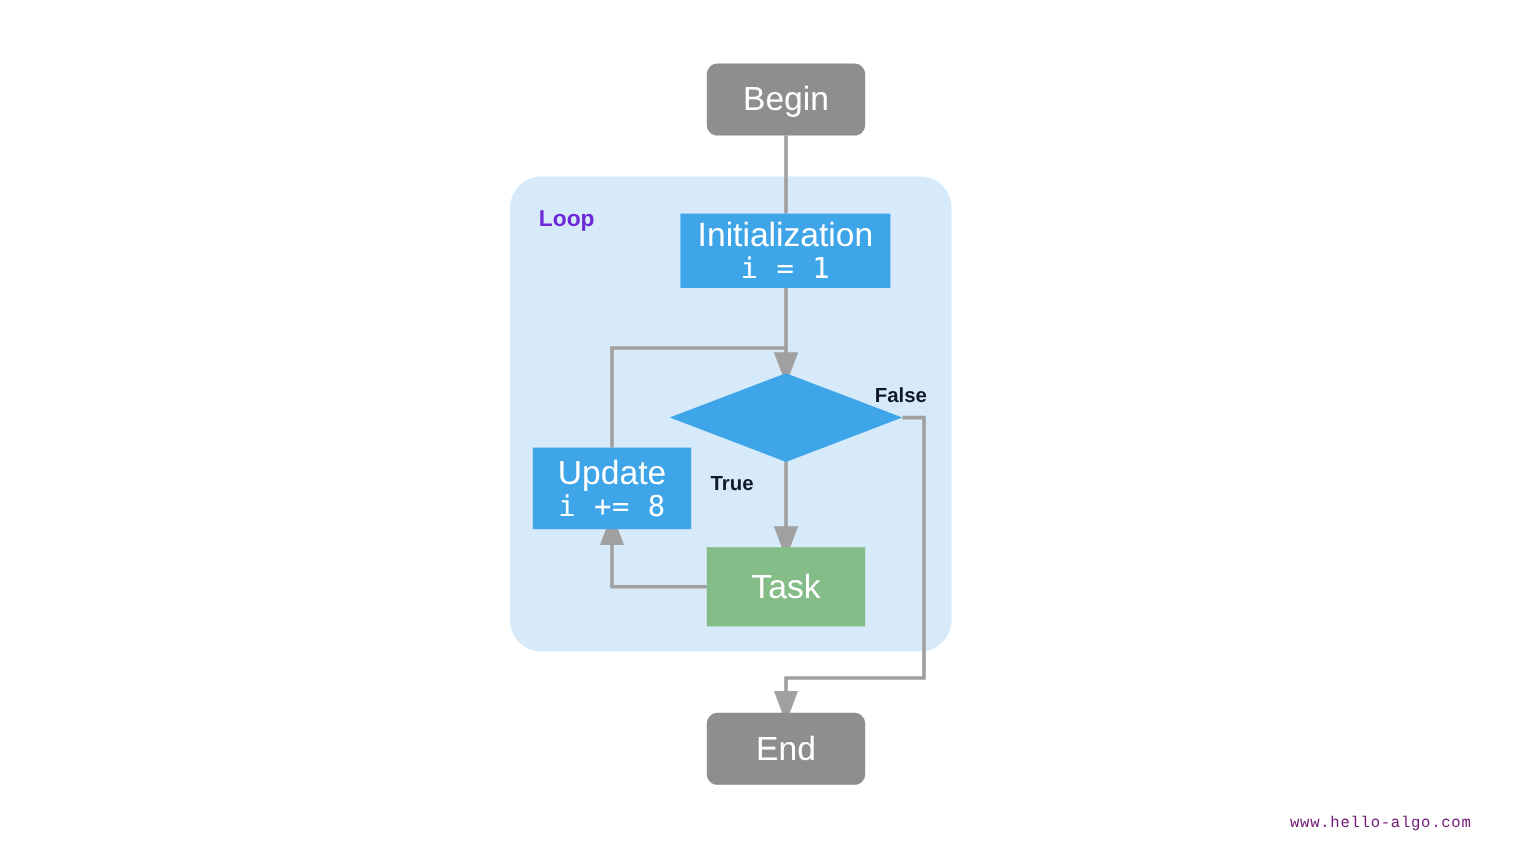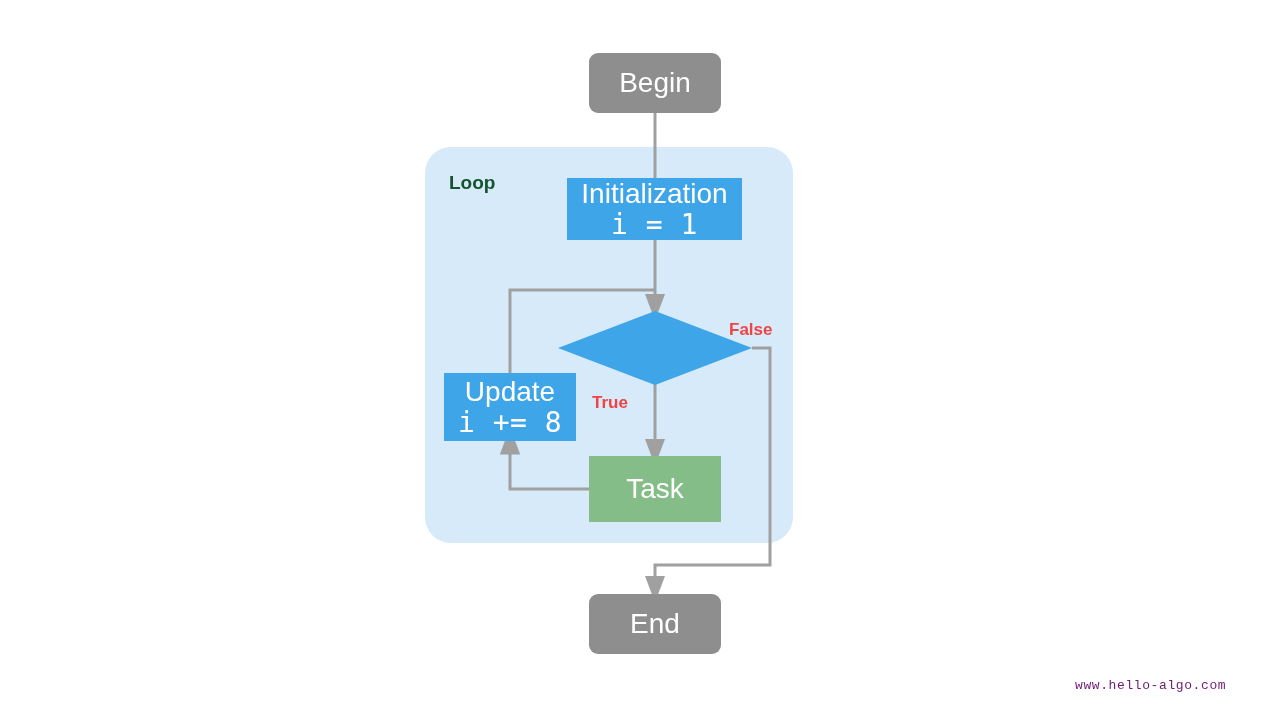--- a/index.html
+++ b/index.html
@@ -38,40 +38,40 @@
   }
   .node-title {
     font-family: "Liberation Sans", sans-serif;
     font-size: 28px;
     font-weight: 400;
     color: #ffffff;
     white-space: nowrap;
   }
   .node-code {
     font-family: "DejaVu Sans Mono", monospace;
-    font-size: 28px;
+    font-size: 24px;
     font-weight: 400;
     color: #ffffff;
     white-space: nowrap;
     letter-spacing: 0.5px;
   }
   .edge-label {
     position: absolute;
     font-family: "Liberation Sans", sans-serif;
     font-size: 17px;
     font-weight: bold;
-    color: #ef4444;
+    color: #0f172a;
     white-space: nowrap;
   }
   .group-label {
     position: absolute;
     font-family: "Liberation Sans", sans-serif;
     font-size: 19px;
     font-weight: bold;
-    color: #14532d;
+    color: #6d28d9;
     white-space: nowrap;
   }
   .watermark {
     position: absolute;
     font-family: Liberation Mono, monospace;
     font-size: 13px;
     color: #701a75;
     letter-spacing: 0.6px;
     white-space: nowrap;
   }

